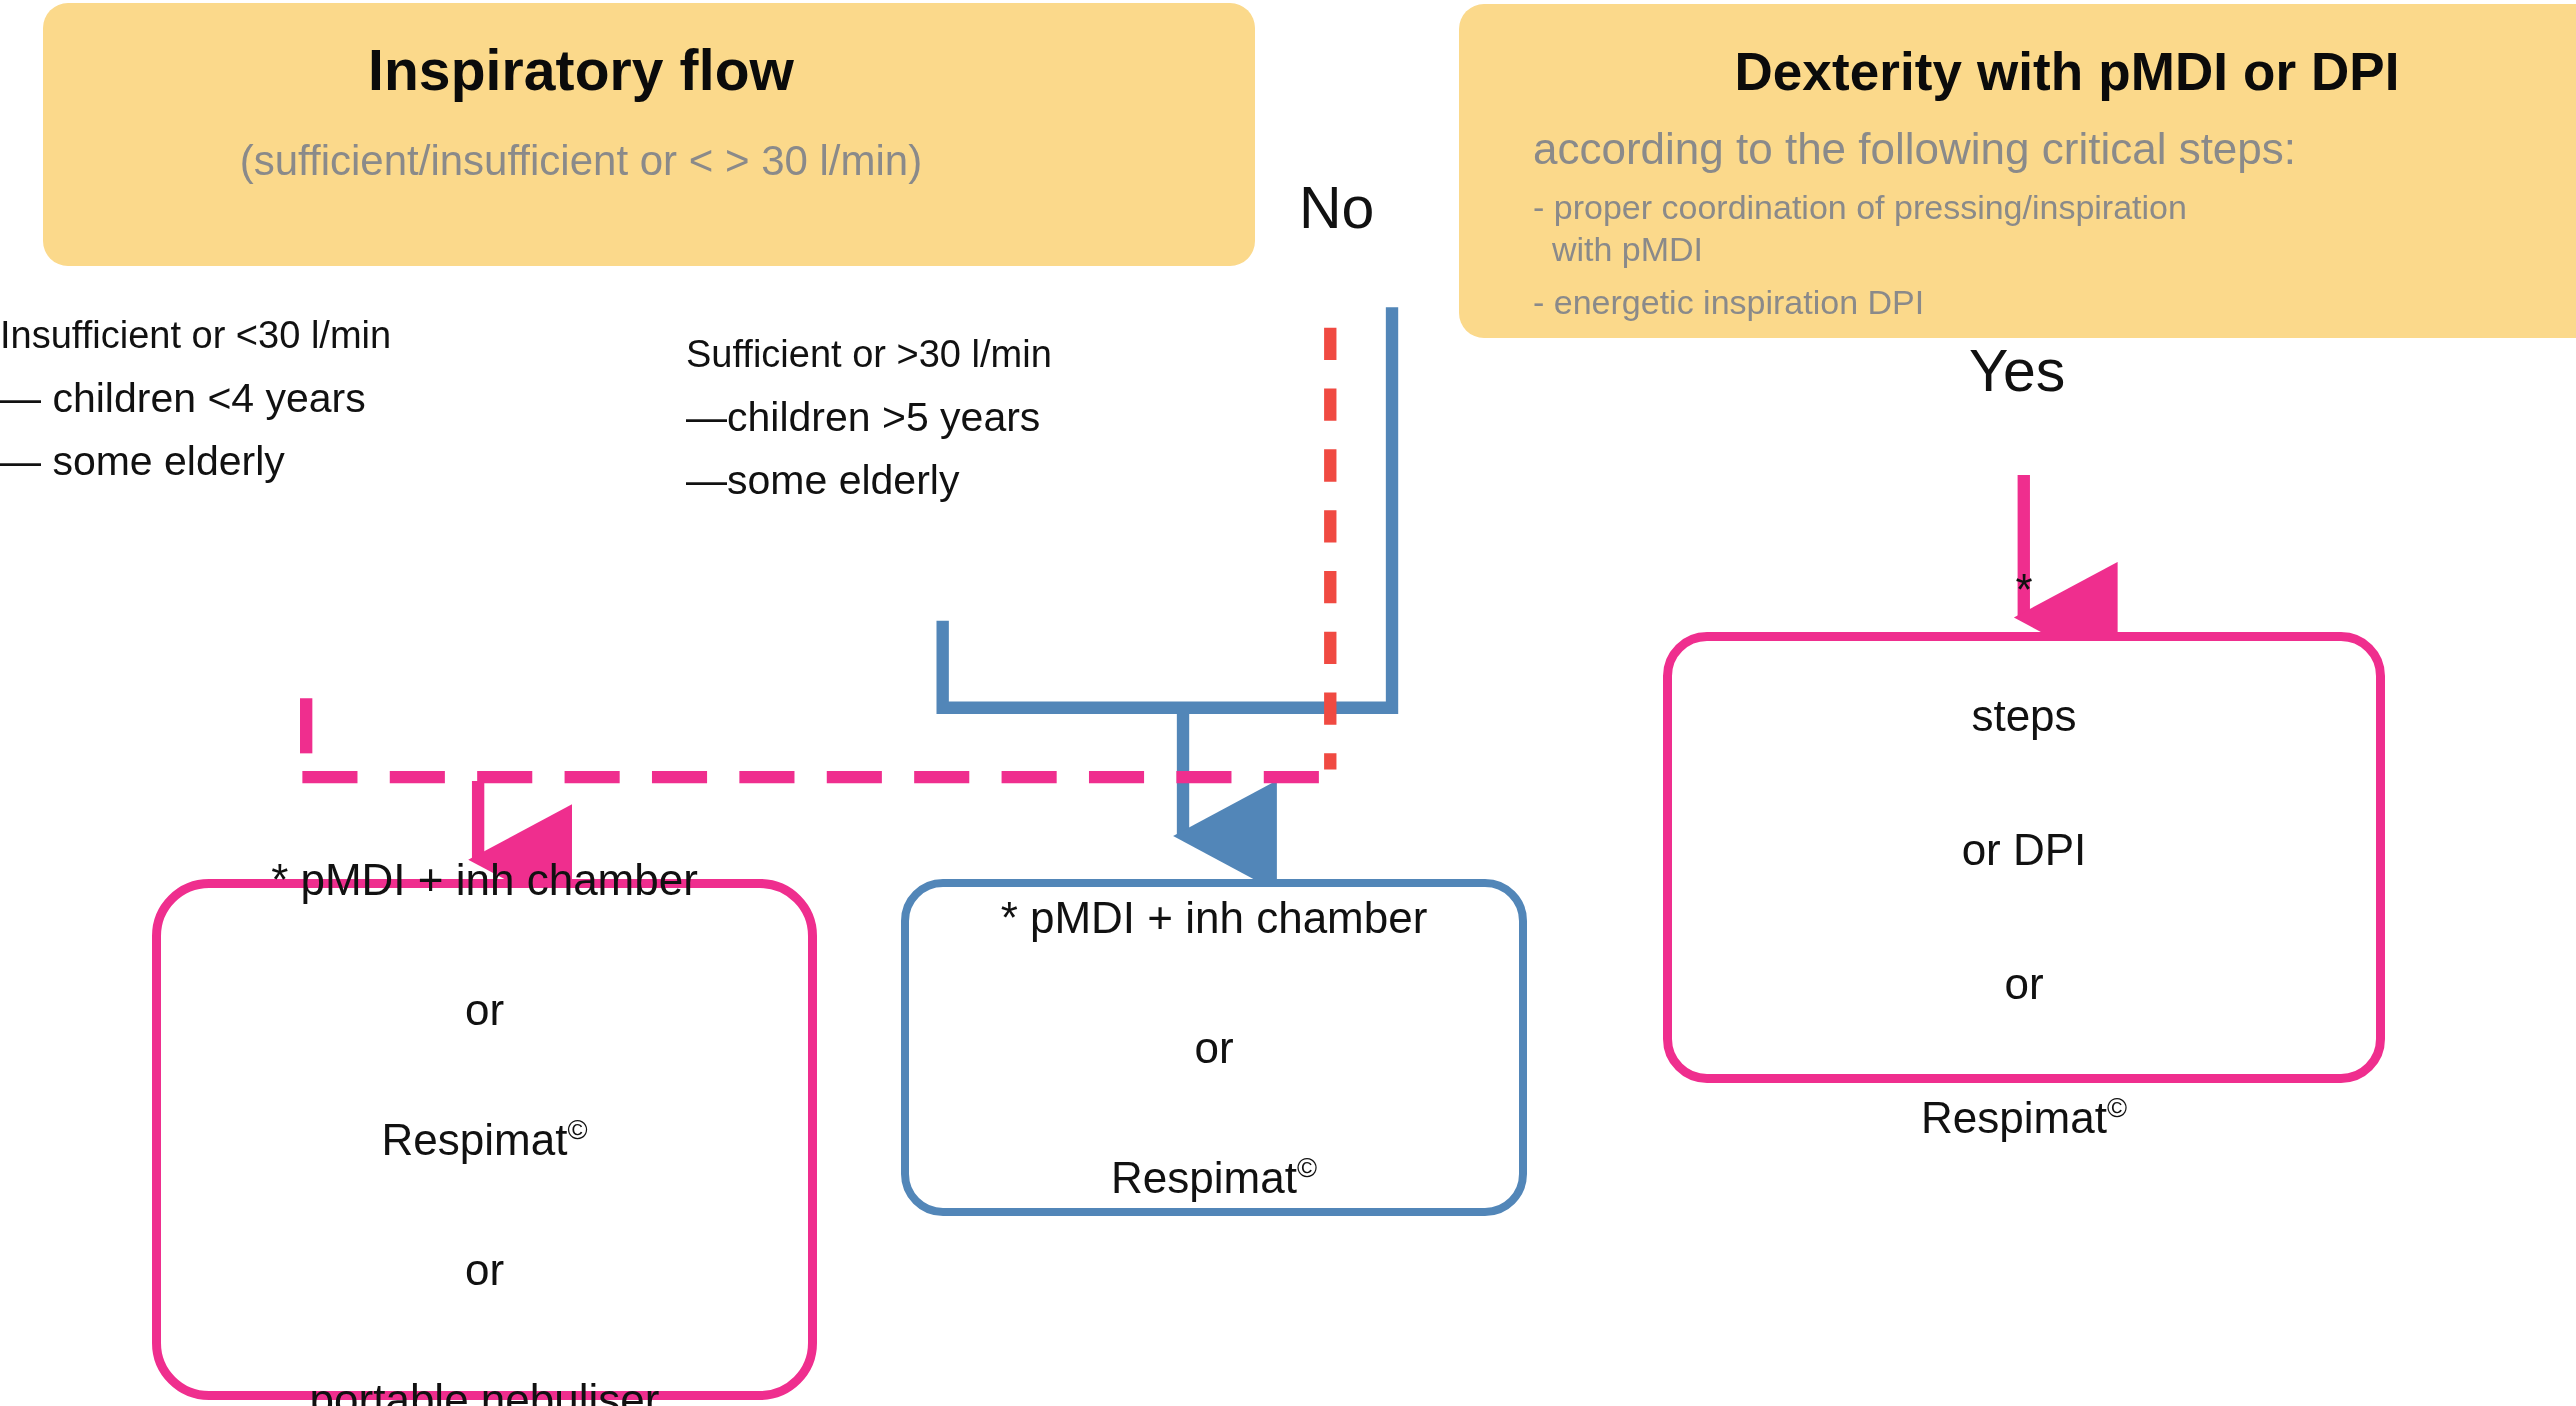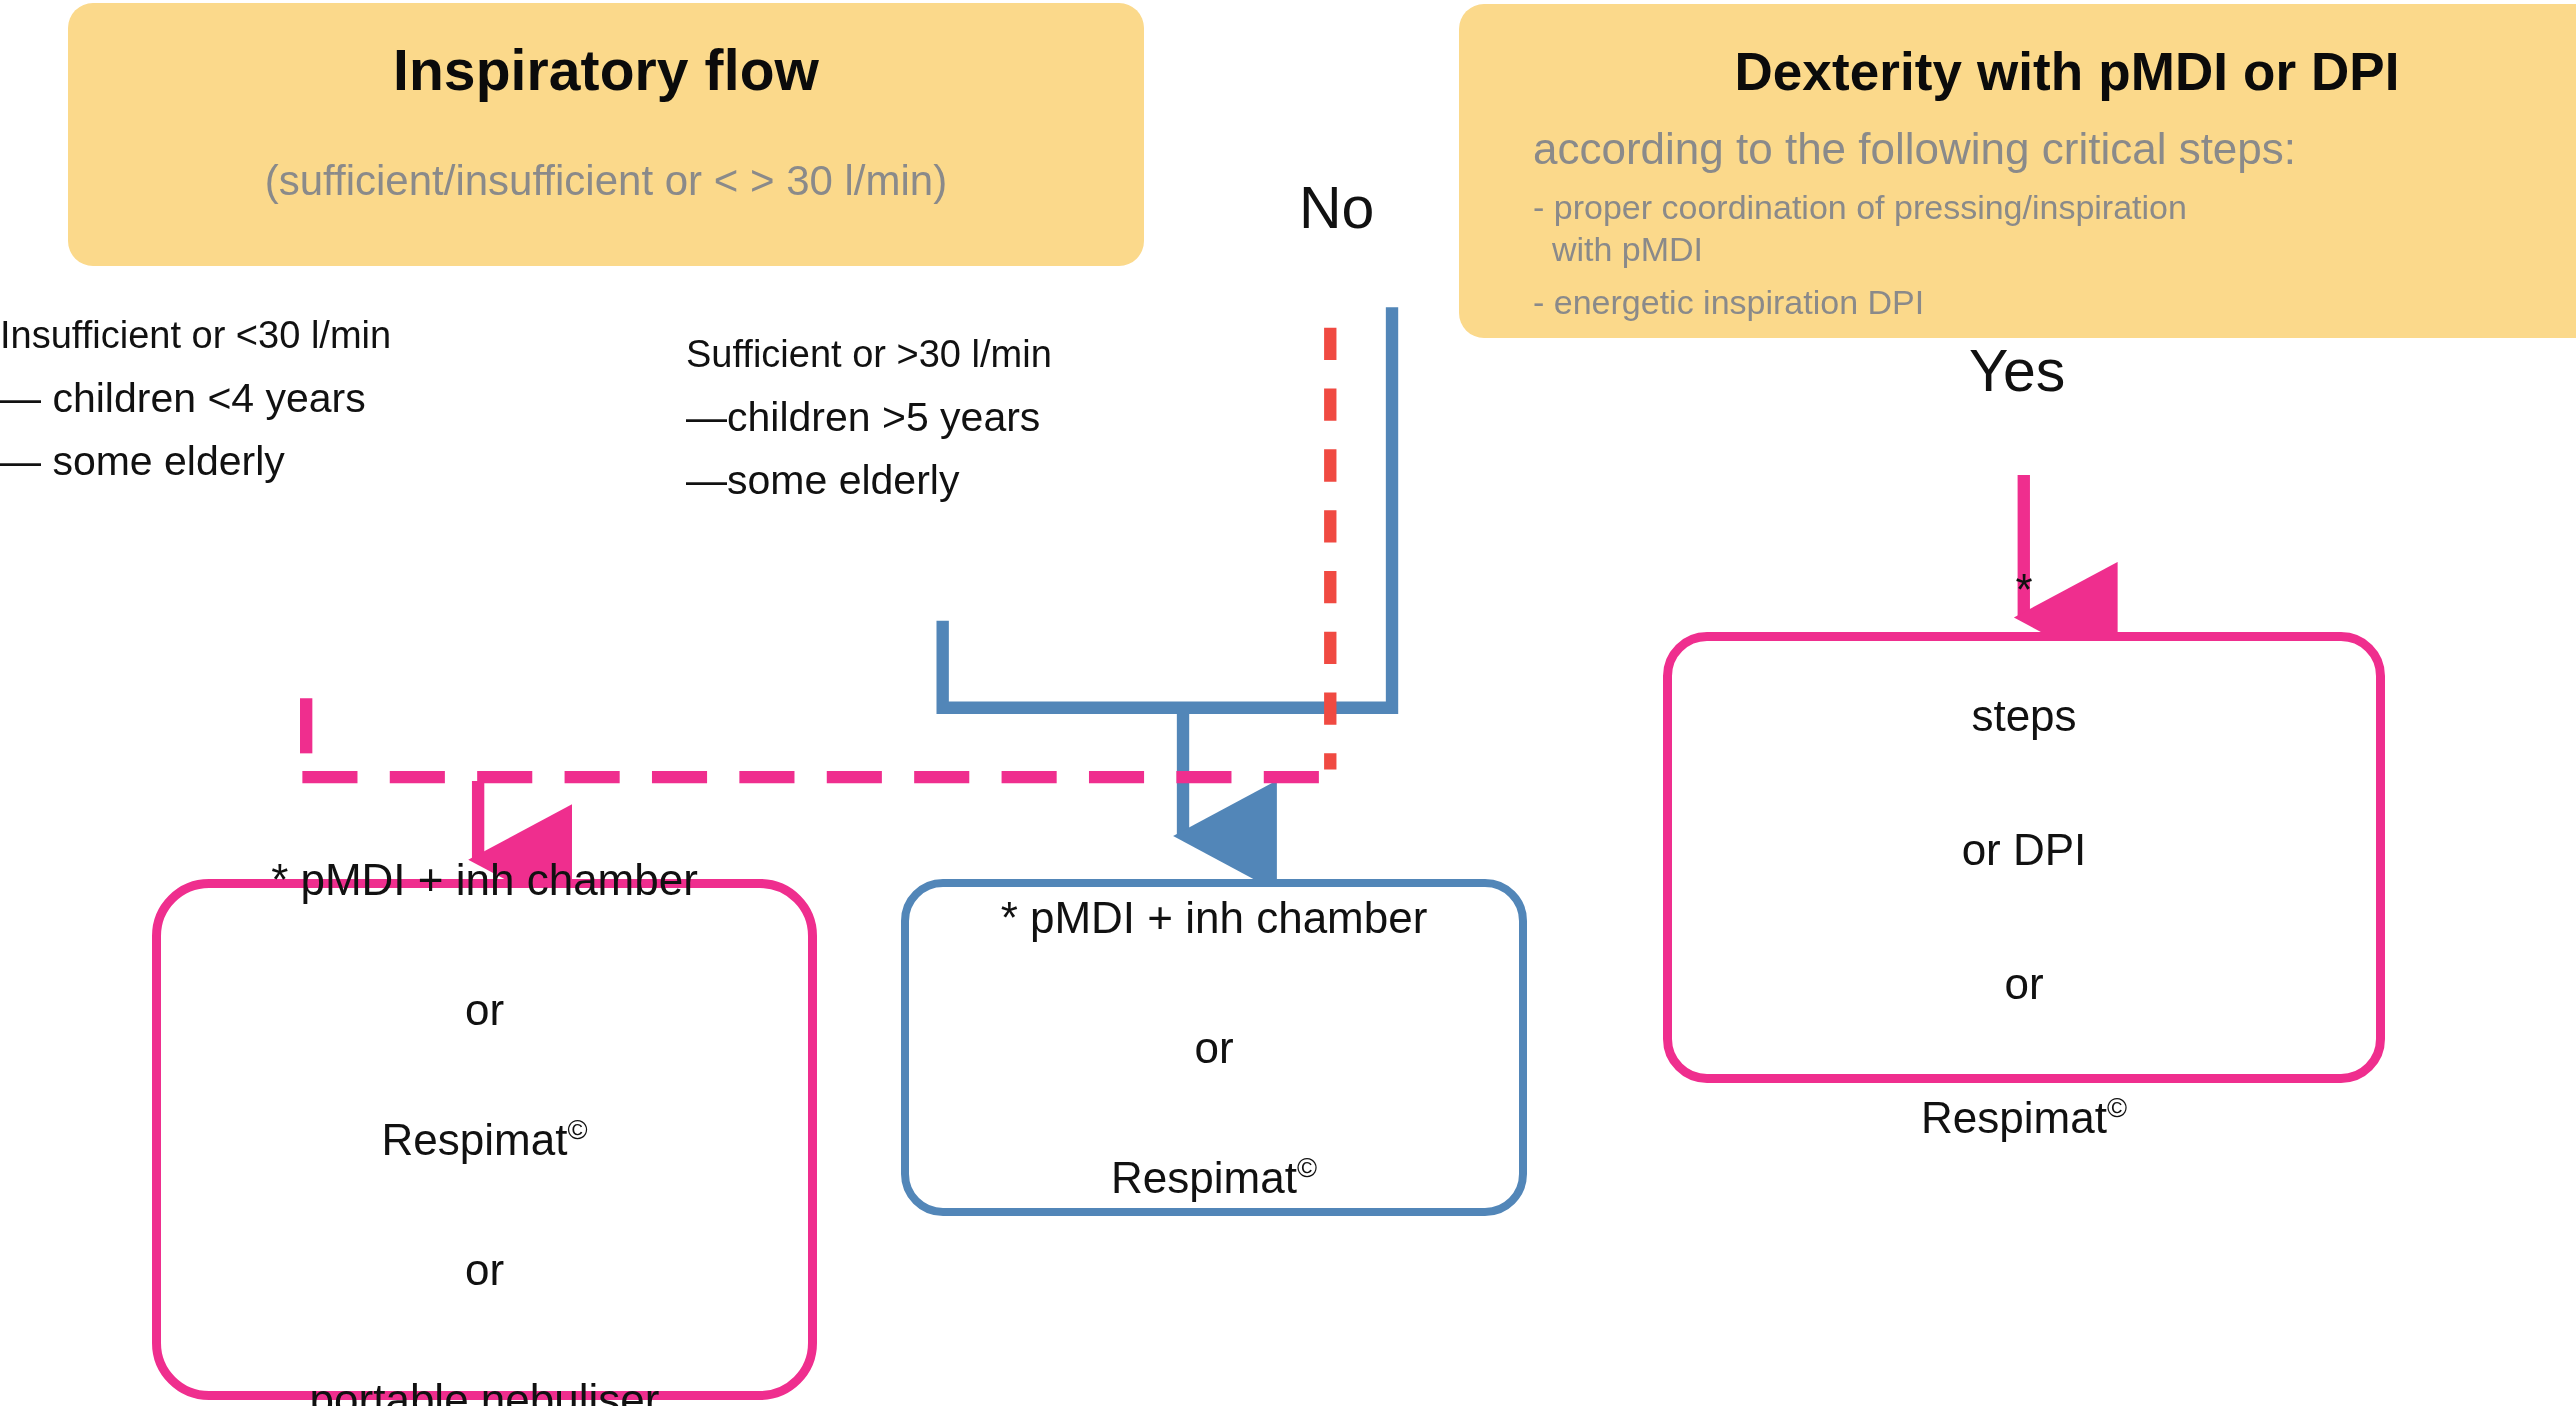--- a/index.html
+++ b/index.html
@@ -24,21 +24,20 @@
   }
   .orange-title{
     color:#0b0b0b;
     font-weight:700;
     text-align:center;
     letter-spacing:0.1px;
   }
   .orange-sub{
     color:#8a8a8a;
     text-align:center;
-    margin-top:20px;
   }
   .orange-sub-left{
     color:#8a8a8a;
     text-align:left;
   }
 
   
   .col-text{
     color:#111111;
     font-size:38px;
@@ -107,21 +106,21 @@
       <path d="M322,735 L322,822" fill="none" stroke="#ef2e8e" stroke-width="13" stroke-dasharray="58,30" stroke-linecap="butt"></path>
       <path d="M318,818 L1404,818" fill="none" stroke="#ef2e8e" stroke-width="13" stroke-dasharray="58,34" stroke-linecap="butt"></path>
       <path d="M503,822 L503,905" fill="none" stroke="#ef2e8e" stroke-width="13" marker-end="url(#arrowPink)"></path>
     </g>
 
     <g>
       <path d="M2130,500 L2130,650" fill="none" stroke="#ef2e8e" stroke-width="13" marker-end="url(#arrowPink)"></path>
     </g>
   </svg>
 
-  <div class="abs orange-box" style="left:68px;top:2.9px;width:1076px;height:263px;text-decoration:underline;">
+  <div class="abs orange-box" style="left:43px;top:2.9px;width:1212px;height:263px;text-decoration:underline;">
     <div class="orange-title abs" style="left:0;top:36px;width:1076px;font-size:57px;line-height:63px;">Inspiratory flow</div>
     <div class="orange-sub abs" style="left:0;top:133px;width:1076px;font-size:42px;line-height:49px;">(sufficient/insufficient or &lt; &gt; 30 l/min)</div>
   </div>
 
   <div class="abs orange-box" style="left:1459px;top:3.8px;width:1140px;height:334px;">
     <div class="orange-title abs" style="left:0;top:38px;width:1216px;font-size:53px;line-height:59px;">Dexterity with pMDI or DPI</div>
     <div class="orange-sub-left abs" style="left:74px;top:120px;width:1045px;font-size:44px;line-height:49px;">according to the following critical steps:</div>
     <div class="orange-sub-left abs" style="left:74px;top:182px;width:1045px;font-size:34px;line-height:42px;">- proper coordination of pressing/inspiration</div>
     <div class="orange-sub-left abs" style="left:74px;top:224px;width:1045px;font-size:34px;line-height:42px;white-space:pre;">  with pMDI</div>
     <div class="orange-sub-left abs" style="left:74px;top:277px;width:1045px;font-size:34px;line-height:42px;">- energetic inspiration DPI</div>

